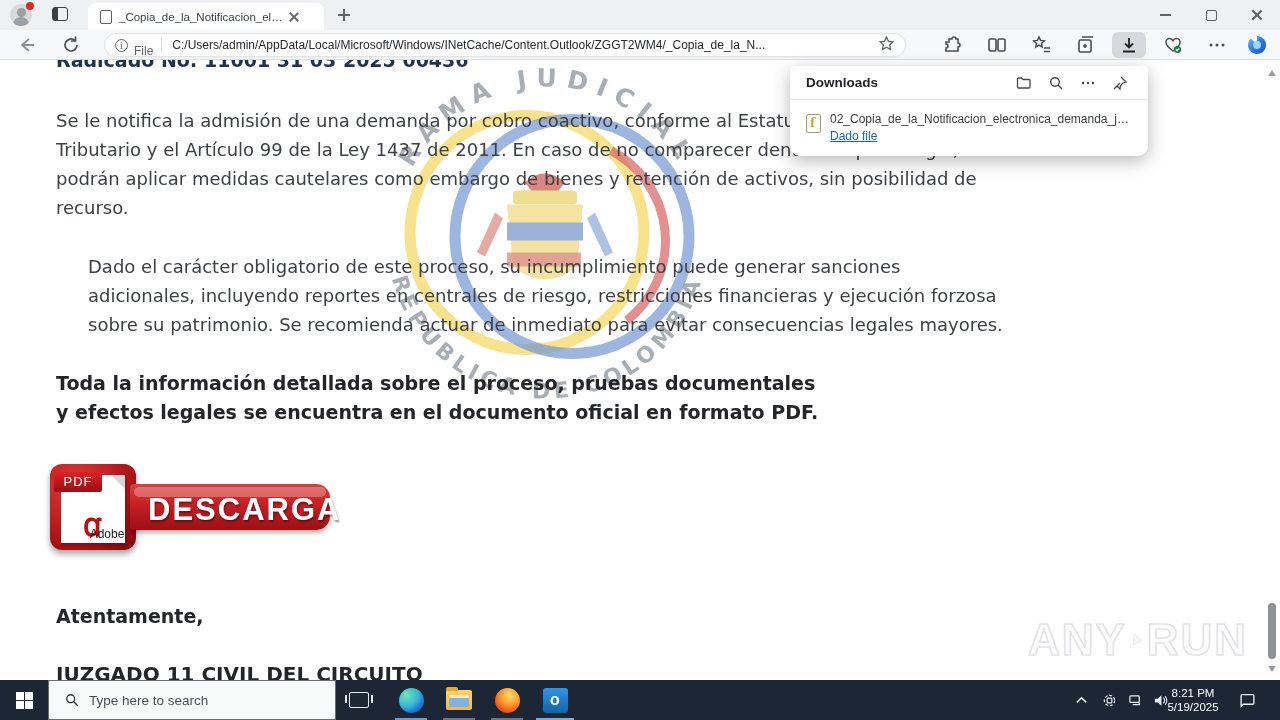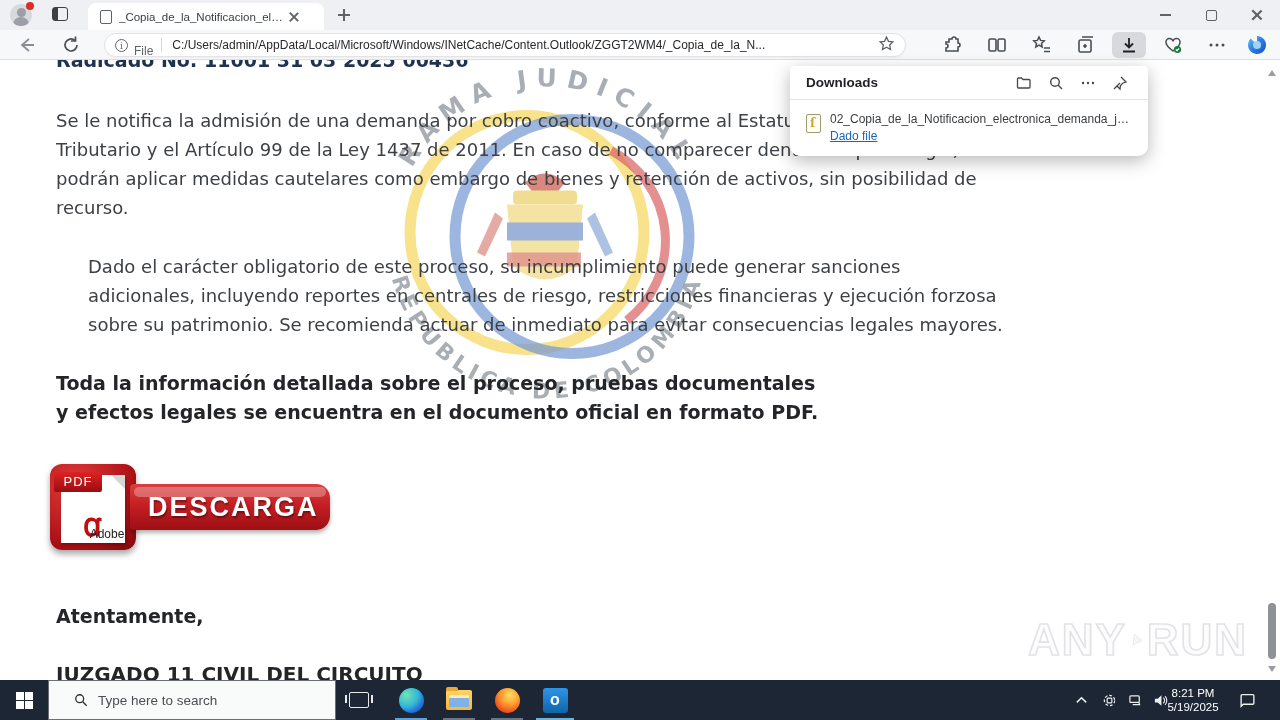--- a/index.html
+++ b/index.html
@@ -84,21 +84,21 @@
                background:linear-gradient(#d22,#9b0d12); color:#fff; font-weight:normal; font-size:13px;
                text-align:center; line-height:20px; border-radius:2px; letter-spacing:1px; }
   #adobe-mark { position:absolute; left:22px; top:28px; font-size:30px; color:#c00d0d; font-weight:bold;
                 font-family:"DejaVu Serif",serif; transform:scaleY(1.1); }
   #adobe-label { position:absolute; left:16px; bottom:2px; font-size:12px; color:#222; width:60px; text-align:center; }
   #dl-banner { position:absolute; left:80px; top:22px; width:200px; height:46px;
                background:linear-gradient(#d84040 0%, #c51f24 45%, #9d0f14 100%);
                border-radius:4px 14px 14px 4px; box-shadow:0 3px 4px rgba(0,0,0,.3); }
   #dl-banner::before { content:""; position:absolute; left:4px; top:3px; right:4px; height:10px;
                        background:rgba(255,255,255,.28); border-radius:8px; }
-  #dl-banner-text { position:absolute; left:18px; top:8px; font-size:27px; font-weight:bold; color:#fff;
+  #dl-banner-text { position:absolute; left:18px; top:8px; font-size:31px; font-weight:bold; color:#fff;
                     letter-spacing:2px; text-shadow:1px 2px 2px rgba(0,0,0,.4); }
 
   
   #anyrun { position:absolute; left:1028px; top:545px; width:220px; height:70px; z-index:1;
             display:flex; align-items:center; }
   .ar-text { font-size:44px; font-weight:bold; letter-spacing:2px; color:#fdfdfd;
              -webkit-text-stroke:1.6px #e2e3e6; text-shadow:0 0 1px #ececee; }
   #ar-play { width:62px; height:62px; margin:0 2px; }
 
   
@@ -107,21 +107,21 @@
   #sb-up { top:10px; border-bottom:6px solid #9a9da1; }
   #sb-down { top:606px; border-top:6px solid #9a9da1; }
   #sb-thumb { position:absolute; left:4px; top:543px; width:8px; height:56px; background:#8f9296; border-radius:4px; }
 
   
   #taskbar { position:absolute; top:680px; left:0; width:1280px; height:40px; background:#1c2634; z-index:50; }
   #start-btn { position:absolute; left:0; top:0; width:48px; height:40px; display:flex; align-items:center; justify-content:center; }
   #win-logo { width:17px; height:17px; display:grid; grid-template-columns:8px 8px; grid-template-rows:8px 8px; gap:1px; }
   #win-logo div { background:#fff; }
   #search-box { position:absolute; left:48px; top:0px; width:288px; height:40px; background:#f9fafa;
-                border:1px solid #6a6f76; display:flex; align-items:center; padding-left:25px; }
+                border:1px solid #6a6f76; display:flex; align-items:center; padding-left:16px; }
   #search-icon { width:14px; height:14px; margin-right:10px; color:#2b2e33; }
   #search-placeholder { font-size:13.5px; color:#4a4d52; }
   .tb-app { position:absolute; top:0; width:46px; height:40px; display:flex; align-items:center; justify-content:center; }
   .underline { position:absolute; bottom:0; left:7px; width:32px; height:2.5px; }
   #taskview-icon { width:20px; height:16px; border:1.6px solid #e8eaec; border-radius:2px; position:relative; }
   #taskview-icon::before { content:""; position:absolute; left:-5px; top:2px; width:2px; height:8px; background:#e8eaec; }
   #taskview-icon::after { content:""; position:absolute; right:-5px; top:2px; width:2px; height:8px; background:#e8eaec; }
   #edge-logo { width:25px; height:25px; border-radius:50%;
                background:radial-gradient(circle at 30% 28%, #6fe3b4, #35b8d8 45%, #2173d8 70%, #1a49b8); }
   #explorer-logo { width:26px; height:20px; background:linear-gradient(#ffd465,#f4b83f); border-radius:2px; position:relative; }

